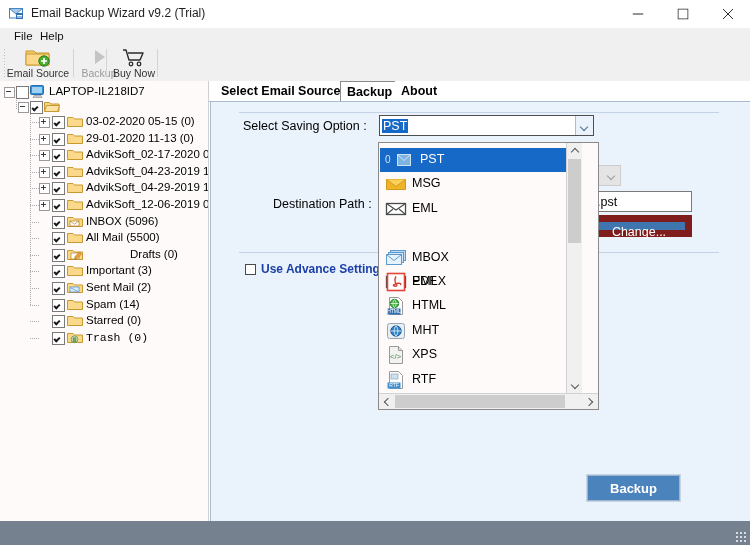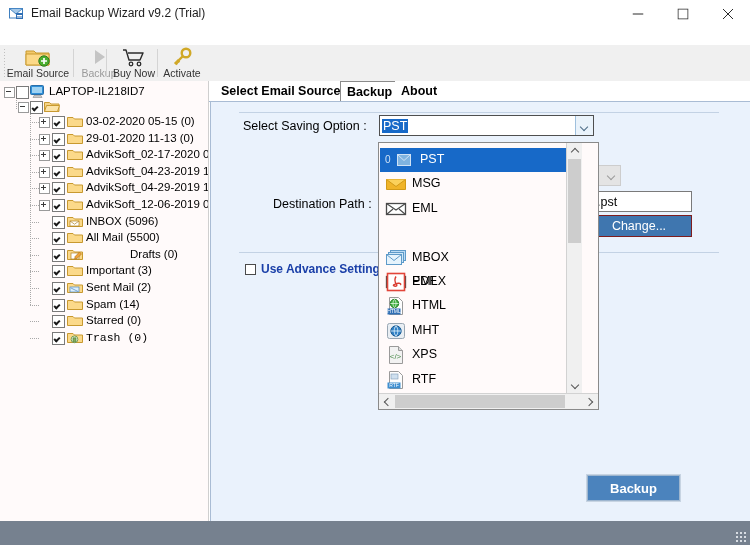--- a/index.html
+++ b/index.html
@@ -70,21 +70,21 @@
      border-right:1.5px solid #4c6b85;border-bottom:1.5px solid #4c6b85;transform:rotate(45deg);}
 
   .combo2{position:absolute;background:#e4e4e4;border:1px solid #cdcdcd;box-sizing:border-box;}
   .combo2:after{content:"";position:absolute;right:6px;top:7px;width:5px;height:5px;
      border-right:1.5px solid #9a9a9a;border-bottom:1.5px solid #9a9a9a;transform:rotate(45deg);}
 
   .txtfield{position:absolute;background:#fff;border:1px solid #7a7a7a;box-sizing:border-box;
             font-size:12.5px;color:#000;overflow:hidden;}
   .txtfield span{position:absolute;left:3px;top:3px;white-space:nowrap;}
 
-  .btnblue{position:absolute;background:#3f76af;border:1px solid #7f1d1d;box-sizing:border-box;
+  .btnblue{position:absolute;background:#3f76af;border:7px solid #7f1d1d;box-sizing:border-box;
            color:#fff;font-size:12.5px;text-align:center;cursor:default;}
   .btnblue.big{background:#4b83bd;border:1px solid #9eb6cf;box-shadow:0 0 0 1px #c7d4e2;font-weight:bold;font-size:13px;}
 
   .advcb{position:absolute;width:11px;height:11px;border:1px solid #4a4a4a;background:#fff;box-sizing:border-box;}
   .advlabel{position:absolute;font-size:12px;font-weight:bold;color:#1a3fa8;white-space:nowrap;}
 
   
   .ddl{position:absolute;background:#fffafa;border:1px solid #8a8a8a;box-sizing:border-box;z-index:40;}
   .ddl .ddrow{position:absolute;left:1px;height:24px;width:201px;cursor:default;}
   .ddl .ddrow.sel{background:#1769c8;}
@@ -140,20 +140,24 @@
           <rect x="0.5" y="0.5" width="10" height="10" fill="none" stroke="#2b2b2b"></rect>
         </svg>
     </div>
     <div class="wbtn close">
       <svg width="11" height="11">
           <path d="M0.5 0.5 L10.5 10.5 M10.5 0.5 L0.5 10.5" stroke="#2b2b2b"></path>
         </svg>
     </div>
   </div>
 
+  <div class="menubar">
+    <div class="menuitem m-file">File</div>
+    <div class="menuitem m-help">Help</div>
+  </div>
 
   <div class="ribbon">
     <div class="ribgrip"></div>
 
     <div class="tbtn" style="left:6px;width:64px;">
       <span class="ico">
         <svg width="26" height="20" viewBox="0 0 26 20">
           <path d="M1 4 h8 l2 2 h13 v12 H1 Z" fill="#f3c96b" stroke="#c99a2e"></path>
           <path d="M1 7 h23 v11 H1 Z" fill="#fcd988" stroke="#c99a2e"></path>
           <circle cx="19" cy="14" r="5.2" fill="#4caf2f" stroke="#2f7a1c"></circle>
@@ -179,30 +183,20 @@
         <svg width="26" height="20" viewBox="0 0 26 20">
           <path d="M2 3 h3 l3 10 h11 l3 -7 H7" fill="none" stroke="#2b2b2b" stroke-width="1.4" stroke-linejoin="round"></path>
           <circle cx="10" cy="17" r="1.8" fill="none" stroke="#2b2b2b" stroke-width="1.3"></circle>
           <circle cx="18" cy="17" r="1.8" fill="none" stroke="#2b2b2b" stroke-width="1.3"></circle>
         </svg>
       </span>
       <span class="lbl">Buy Now</span>
     </div>
     <div class="tbsep" style="left:157px;"></div>
 
-    <div class="tbtn" style="left:159px;width:46px;">
-      <span class="ico">
-        <svg width="24" height="20" viewBox="0 0 24 20">
-          <circle cx="16" cy="6" r="4.3" fill="none" stroke="#d0a826" stroke-width="2.4"></circle>
-          <path d="M13 9 L5 17" stroke="#d0a826" stroke-width="2.4"></path>
-          <path d="M7 13 l2.4 2.4 M5 15 l2.4 2.4" stroke="#d0a826" stroke-width="2.2"></path>
-        </svg>
-      </span>
-      <span class="lbl">Activate</span>
-    </div>
   </div>
 
   <div class="treepanel">
 
     <div class="dline" style="left:16px;top:15px;height:14px;"></div>
     <div class="dline" style="left:30px;top:29px;height:196px;"></div>
 
     <div class="node" style="left:4px;top:3px;">
       <span class="exp" style="left:0px;"></span>
       <span class="cbx" style="left:12px;"></span>

